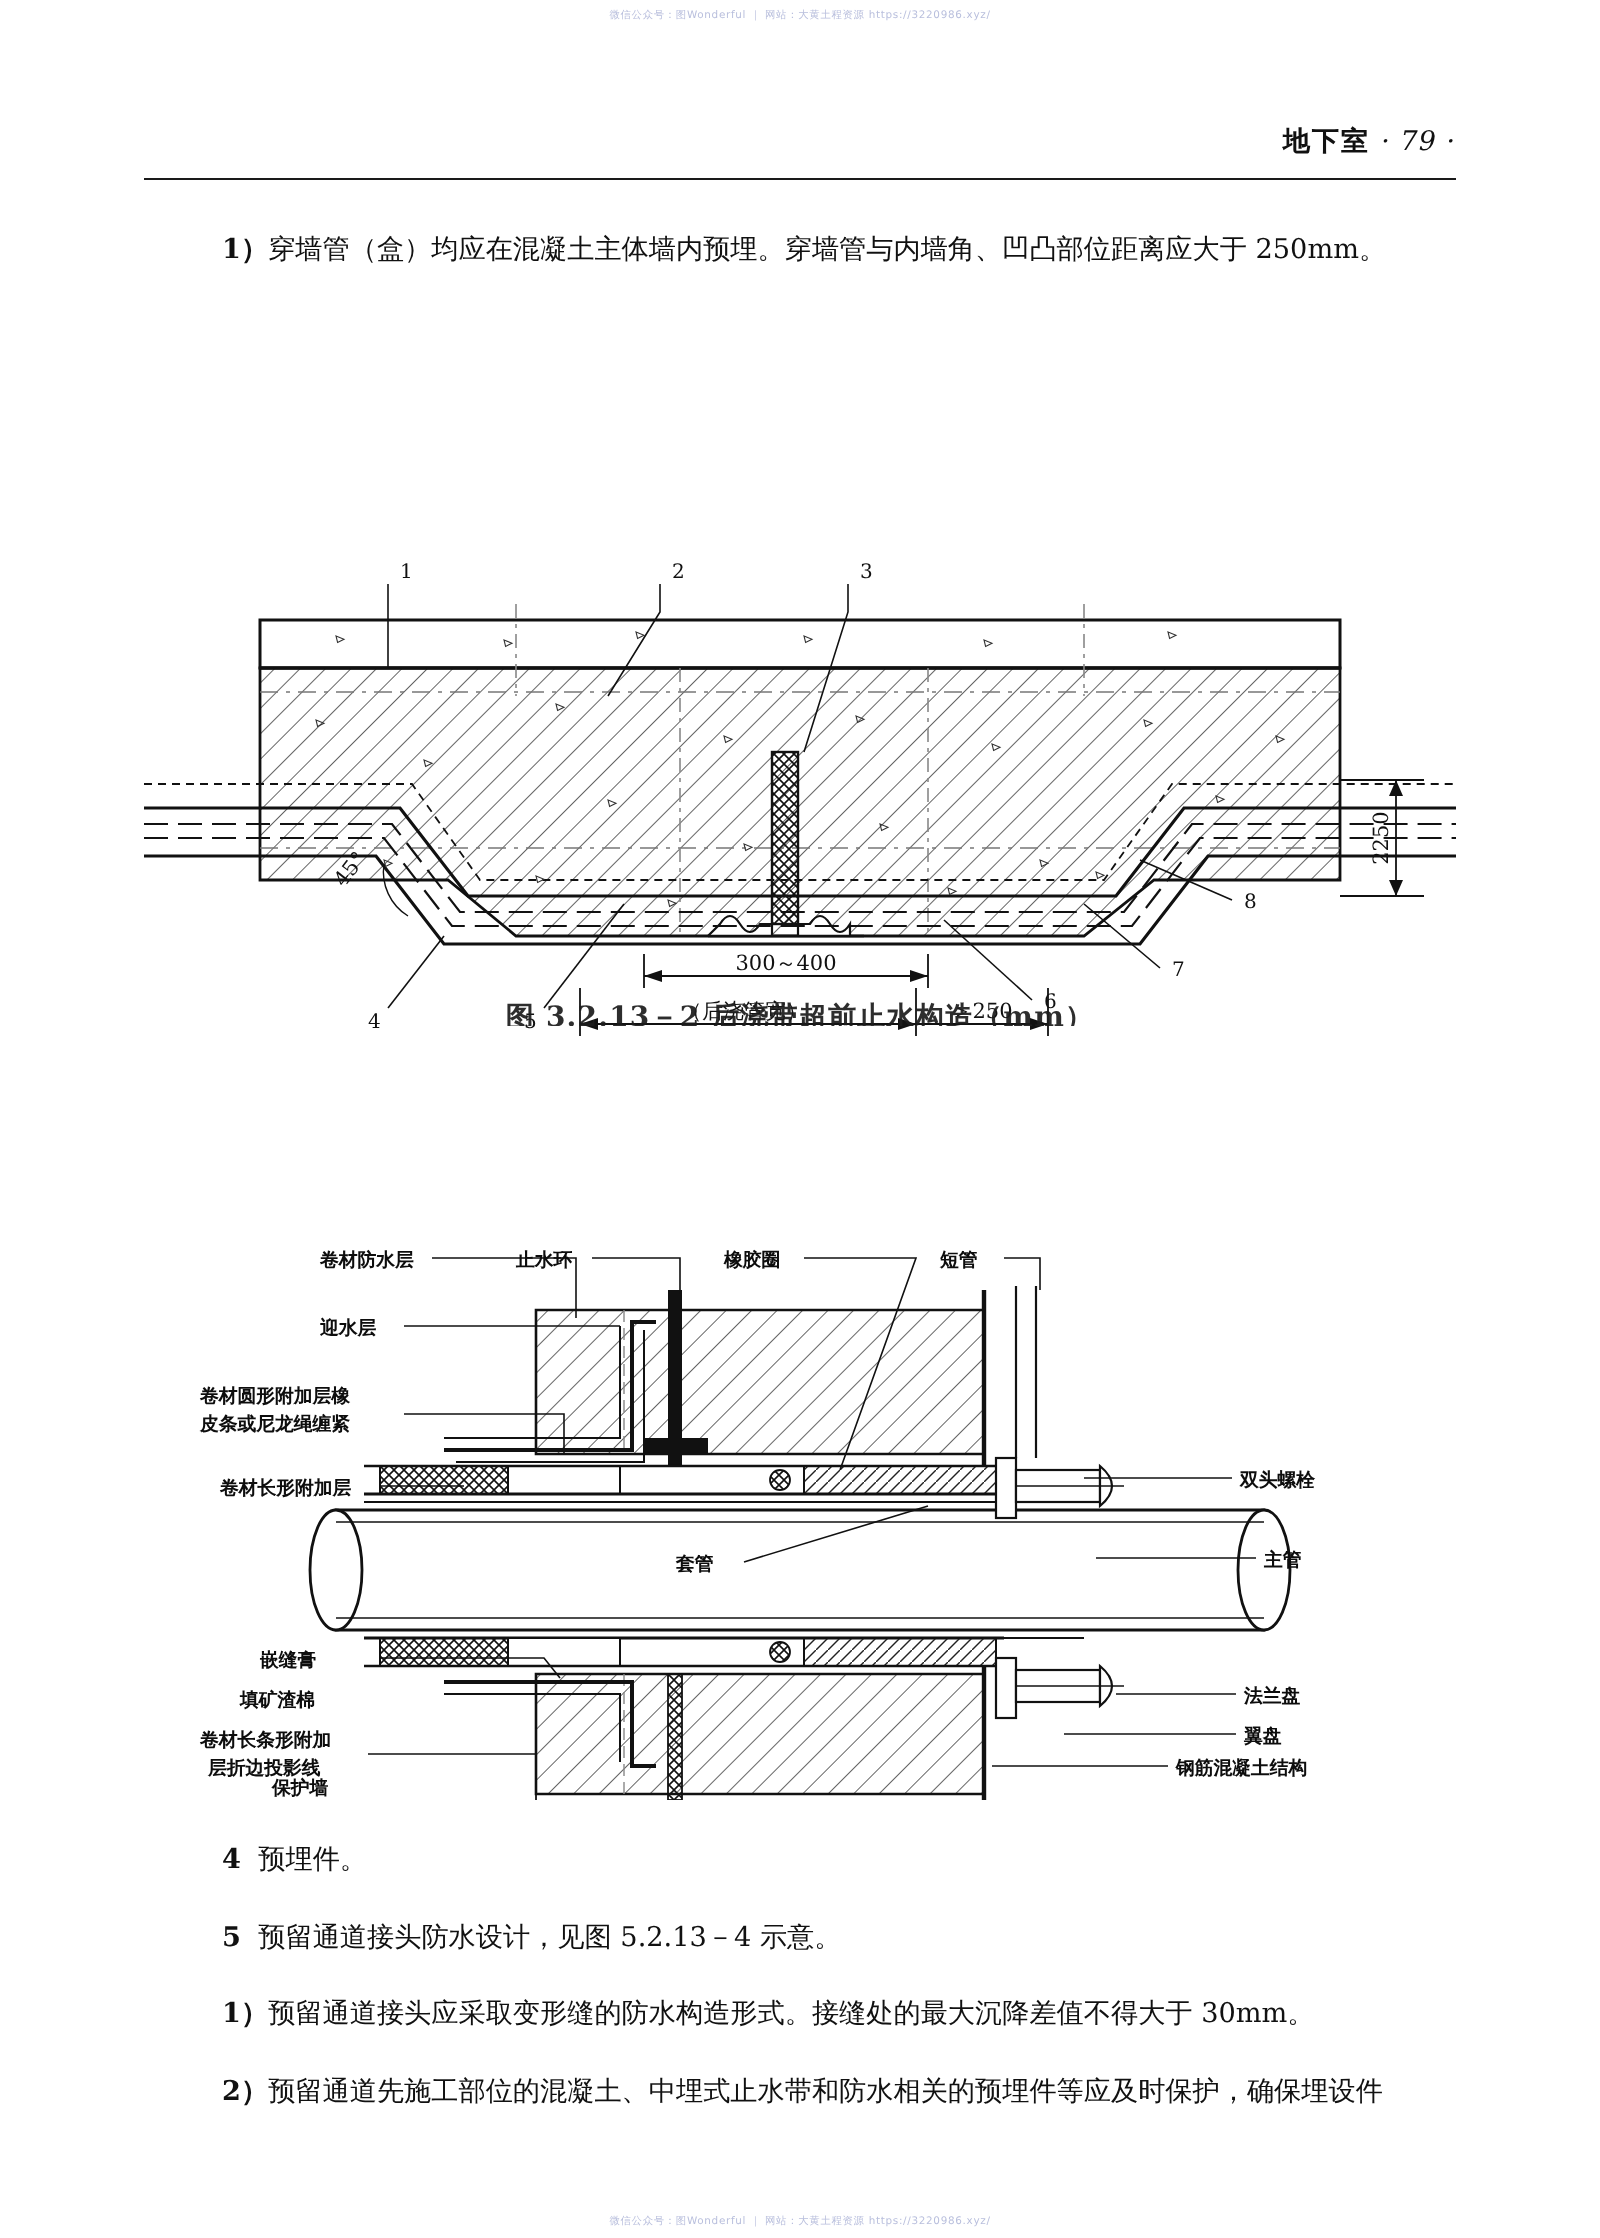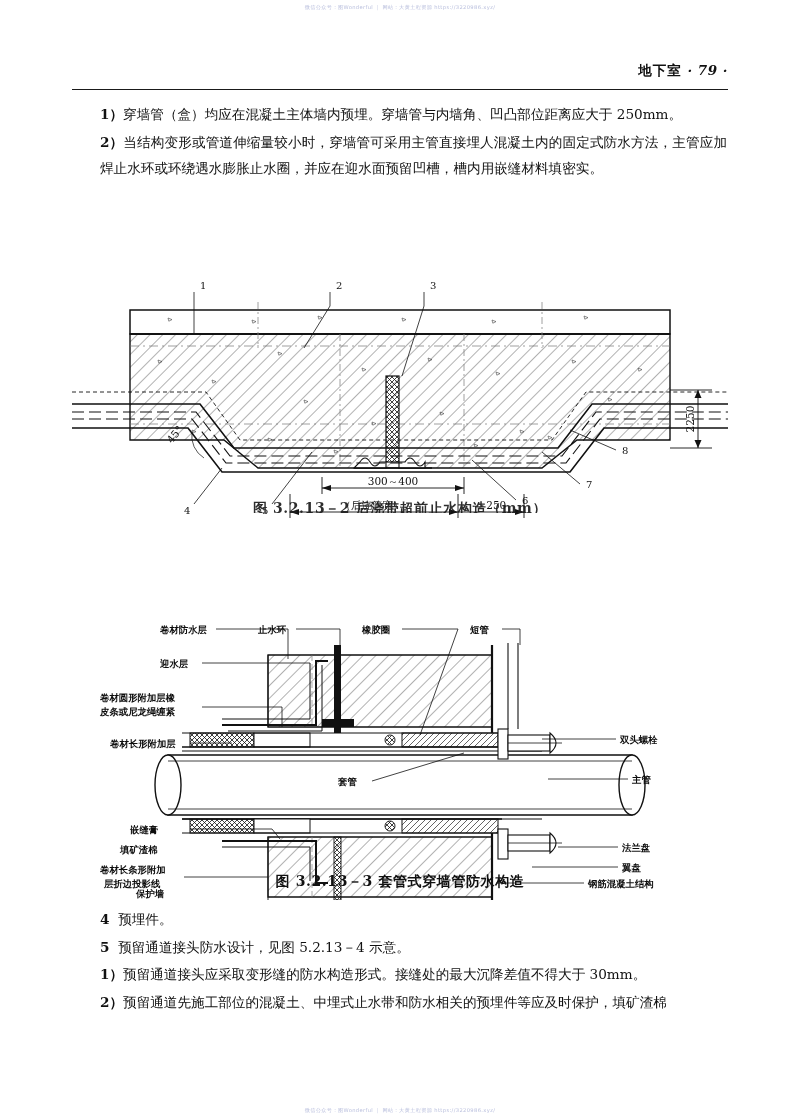--- a/index.html
+++ b/index.html
@@ -46,21 +46,21 @@
     top: 62px;
     width: 656px;
     text-align: right;
     font-size: 13.5px;
     font-weight: 700;
     letter-spacing: 1px;
   }
   .header .pageno {
     font-family: "DejaVu Serif", serif;
     font-style: italic;
-    font-weight: 700;
+    font-weight: 400;
     letter-spacing: .5px;
     text-align: right;
   }
   .rule {
     position: absolute;
     left: 72px;
     top: 89px;
     width: 656px;
     height: 0;
     border-top: 1.6px solid #1a1a1a;
@@ -73,21 +73,21 @@
     width: 656px;
     font-size: 13.6px;
     line-height: 26.5px;
     text-align: justify;
     text-justify: inter-ideograph;
   }
   #block-a { top: 100px; }
   #block-b { top: 905px; }
 
   .para {
-    margin: 1px;
+    margin: 12px;
     text-indent: 0;
   }
   .para .marker {
     font-weight: 700;
     font-family: "DejaVu Serif", serif;
   }
   .para.indent {
     padding-left: 27px;
   }
 
@@ -143,23 +143,20 @@
 
   <div class="header">
     <span>地下室</span>
     <span class="pageno">· 79 ·</span>
   </div>
   <div class="rule"></div>
 
   <div class="body-text" id="block-a">
     <p class="para indent">
       <span class="marker">1）</span><span>穿墙管（盒）均应在混凝土主体墙内预埋。穿墙管与内墙角、凹凸部位距离应大于 250mm。</span>
-    </p>
-    <p class="para indent">
-      <span class="marker">2）</span><span>当结构变形或管道伸缩量较小时，穿墙管可采用主管直接埋人混凝土内的固定式防水方法，主管应加焊止水环或环绕遇水膨胀止水圈，并应在迎水面预留凹槽，槽内用嵌缝材料填密实。</span>
     </p>
   </div>
 
   <div class="figure" id="figure-1">
     <svg width="656" height="250" viewBox="0 0 656 250">
       <defs>
         <pattern id="hatch45" width="9" height="9" patternTransform="rotate(45)" patternUnits="userSpaceOnUse">
           <line x1="0" y1="0" x2="0" y2="9" stroke="#222" stroke-width="0.7"></line>
         </pattern>
         <pattern id="xhatch" width="5" height="5" patternUnits="userSpaceOnUse">
@@ -413,33 +410,32 @@
 
       <text class="lbl-cjk" x="548" y="128">双头螺栓</text>
       <text class="lbl-cjk" x="560" y="168">主管</text>
       <text class="lbl-cjk" x="550" y="236">法兰盘</text>
       <text class="lbl-cjk" x="550" y="256">翼盘</text>
       <text class="lbl-cjk" x="516" y="272">钢筋混凝土结构</text>
 
       <text class="lbl-cjk" x="266" y="170">套管</text>
     </svg>
 
-    <div class="fig-caption" id="fig2-caption">图 3.2.13－3    套管式穿墙管防水构造</div>
   </div>
 
   <div class="body-text" id="block-b">
     <p class="para indent">
       <span class="marker">4</span>&nbsp;&nbsp;<span>预埋件。</span>
     </p>
     <p class="para indent">
       <span class="marker">5</span>&nbsp;&nbsp;<span>预留通道接头防水设计，见图 5.2.13－4 示意。</span>
     </p>
     <p class="para indent">
       <span class="marker">1）</span><span>预留通道接头应采取变形缝的防水构造形式。接缝处的最大沉降差值不得大于 30mm。</span>
     </p>
     <p class="para indent">
-      <span class="marker">2）</span><span>预留通道先施工部位的混凝土、中埋式止水带和防水相关的预埋件等应及时保护，填矿渣棉</span>
+      <span class="marker">2）</span><span>预留通道先施工部位的混凝土、中埋式止水带和防水相关的预埋件等应及时保护，确保埋设件</span>
     </p>
   </div>
 
 </div>
 
 <div class="watermark bottom">微信公众号：图Wonderful ｜ 网站：大黄土程资源 https://3220986.xyz/</div>
 
 </body></html>

